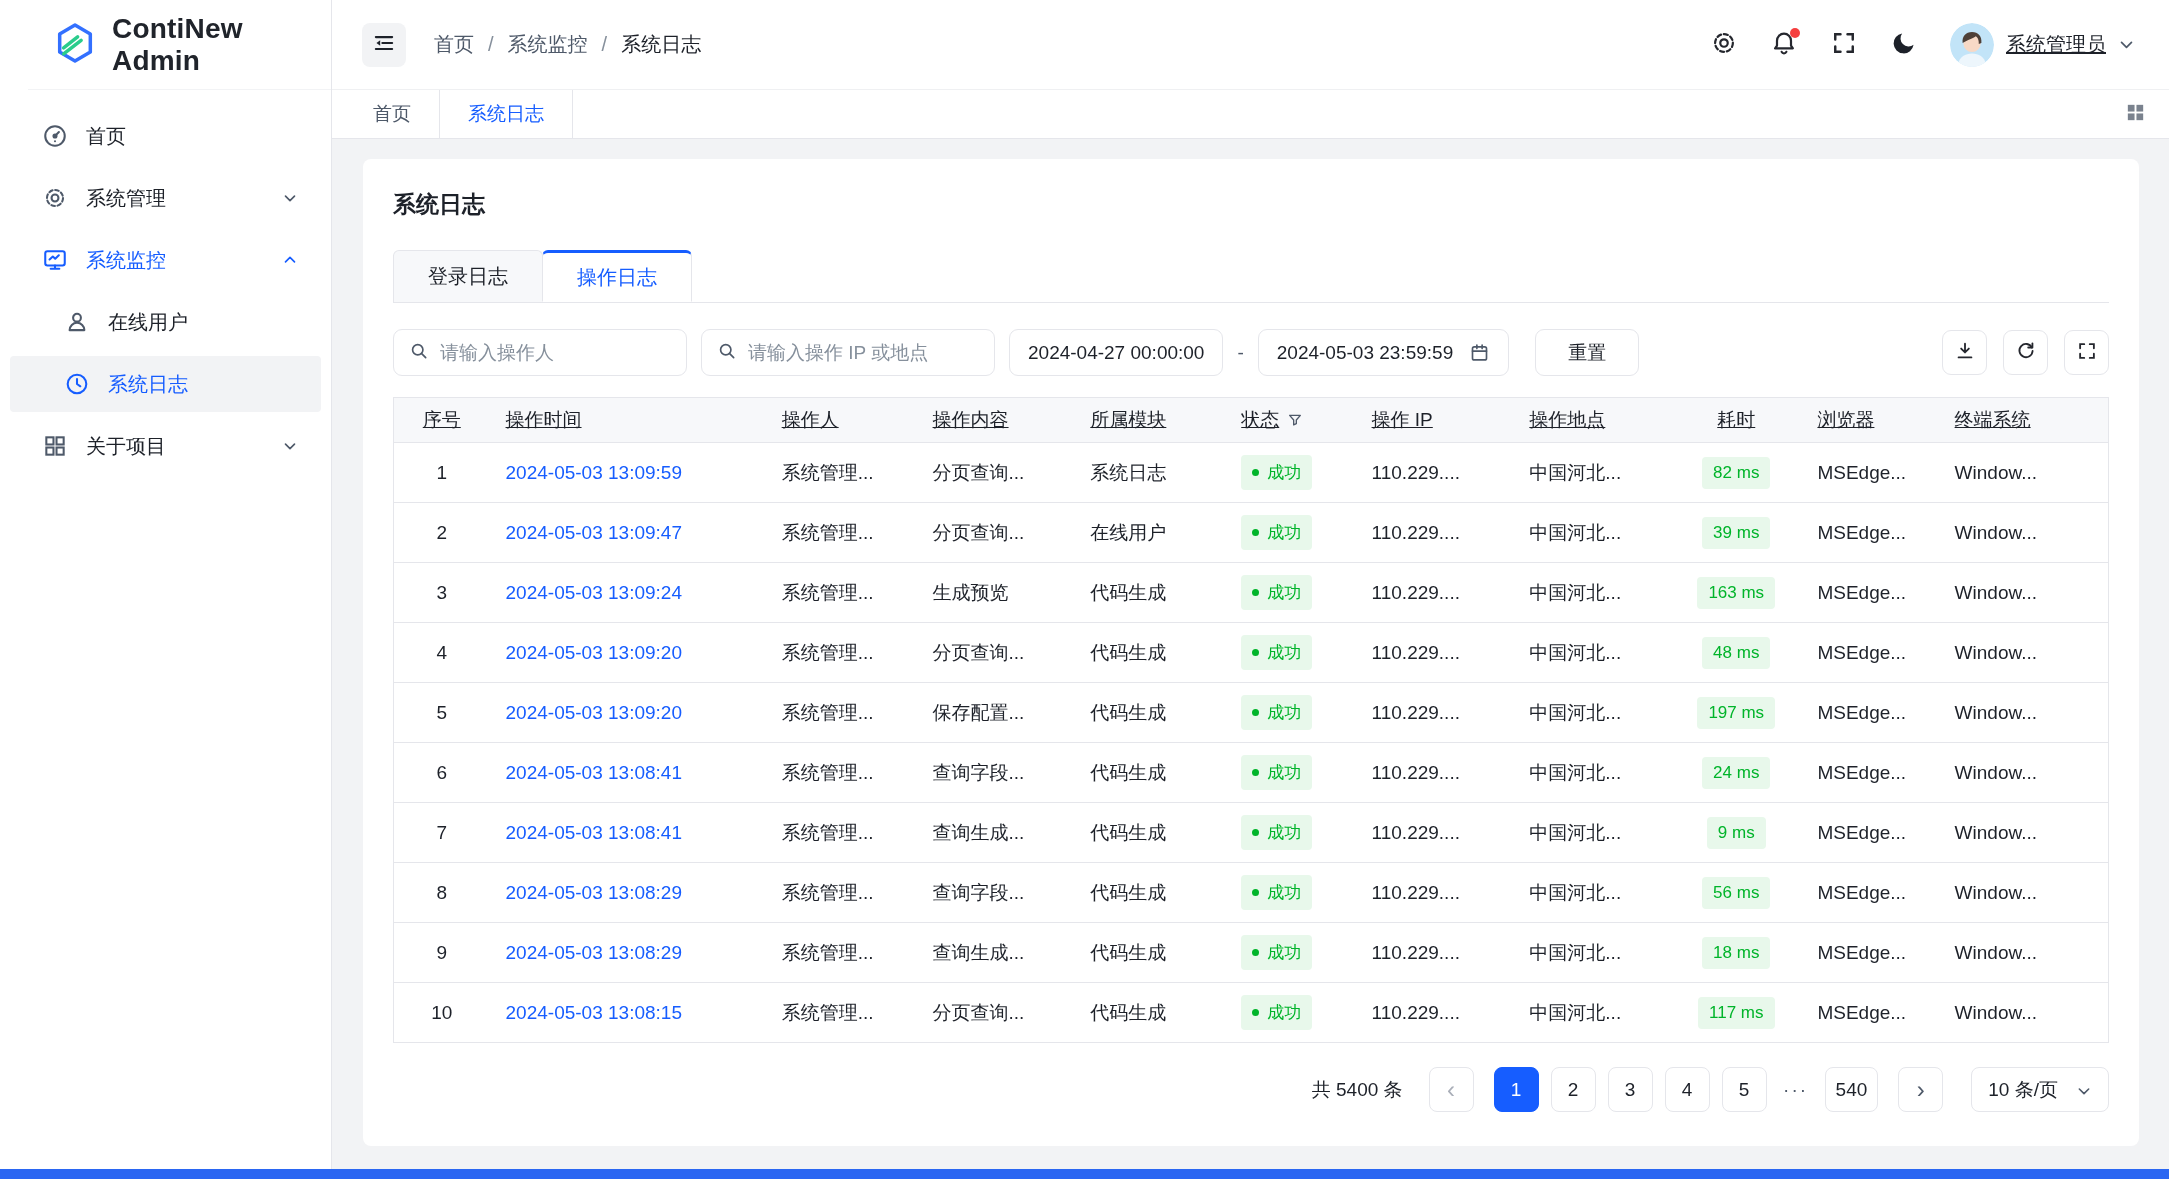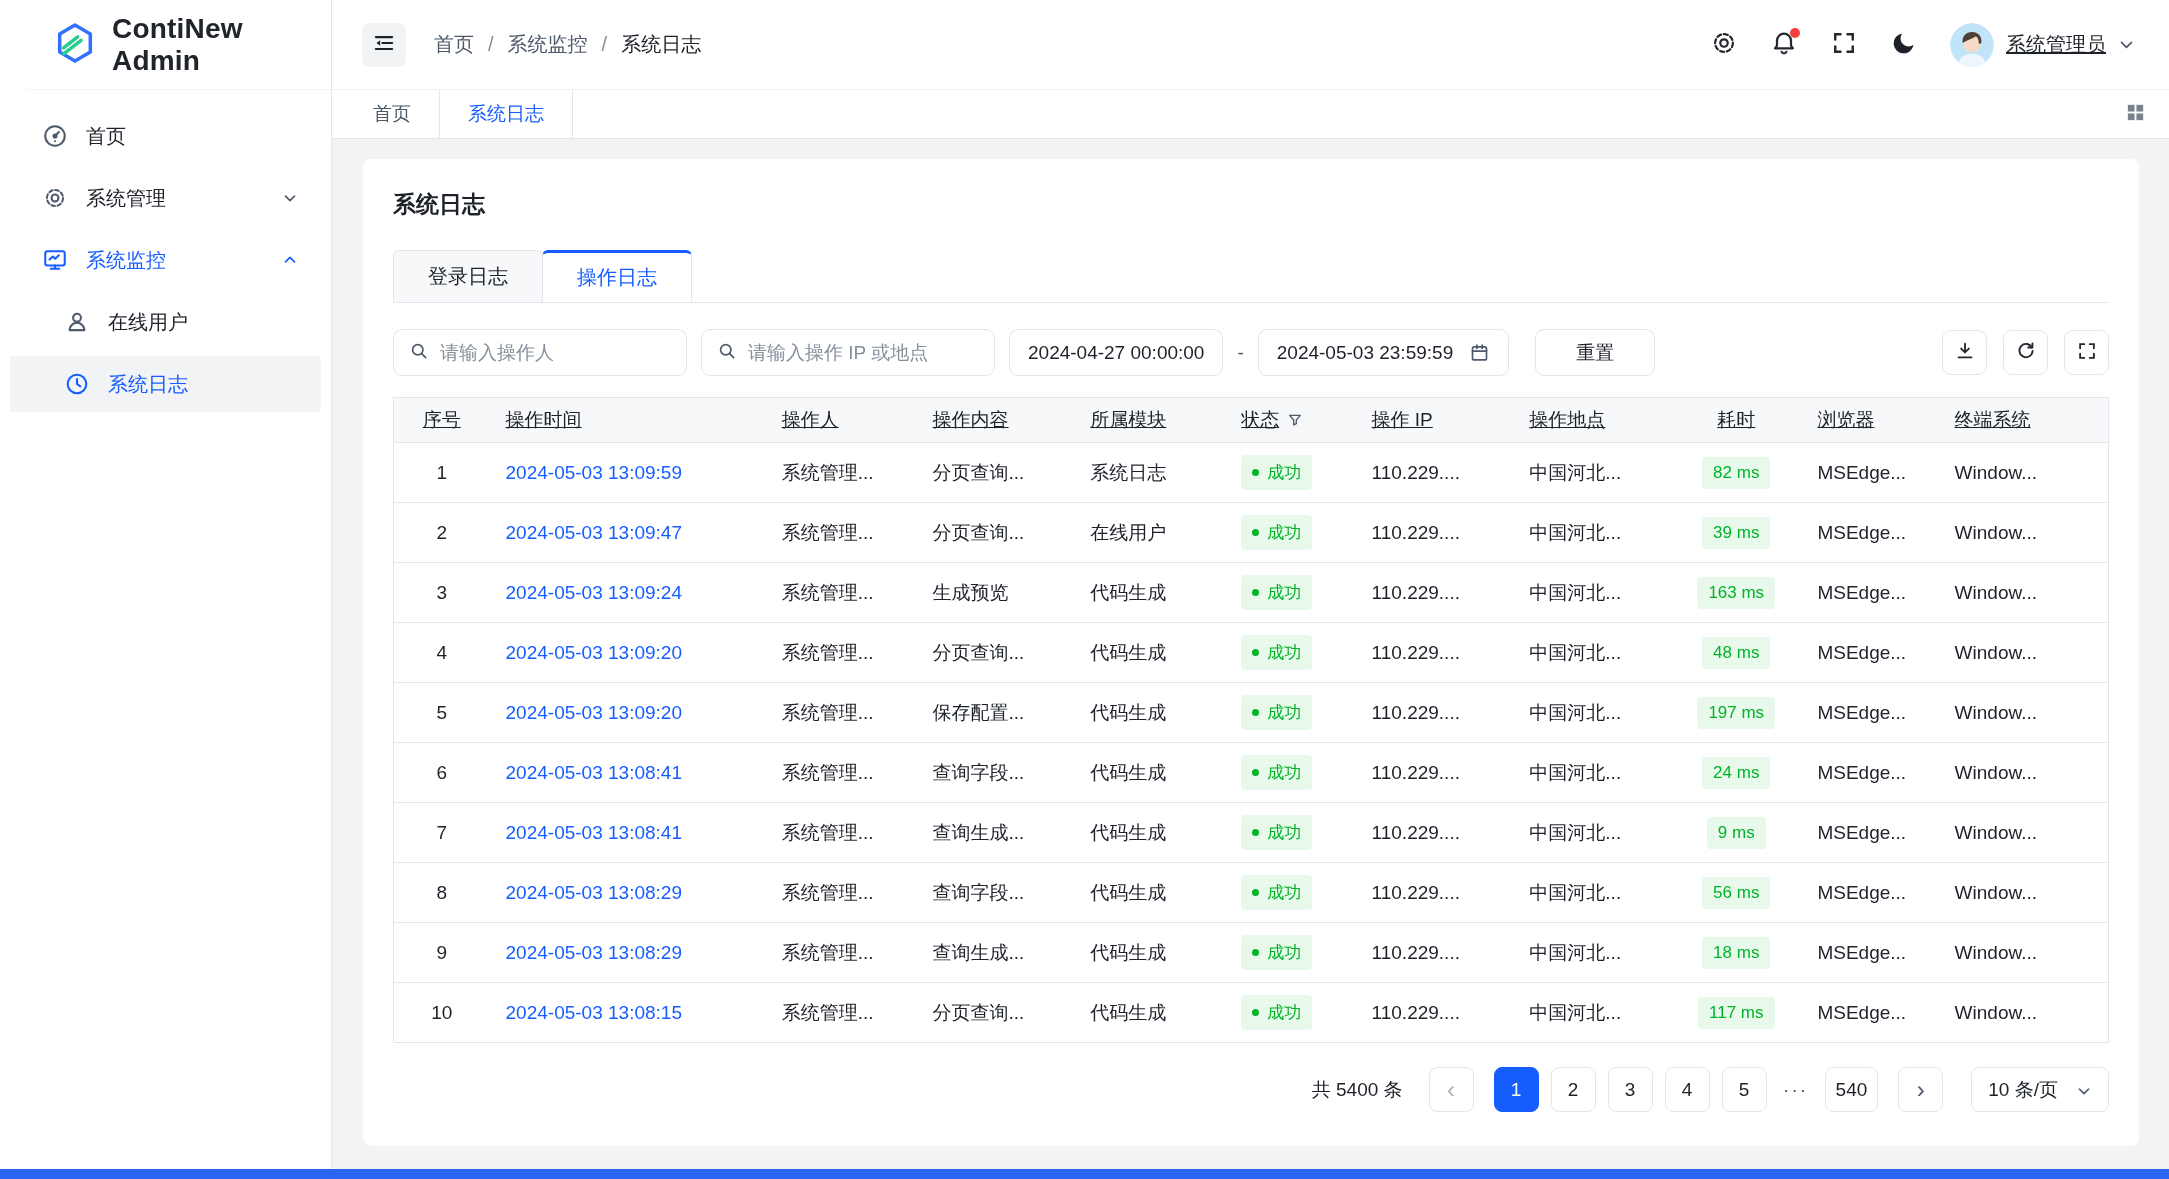--- a/index.html
+++ b/index.html
@@ -62,21 +62,21 @@
 
   
   .filter-row{margin-top:26px;display:flex;align-items:center;}
   .search-input{width:294px;height:47px;border:1px solid var(--border);border-radius:9px;display:flex;align-items:center;gap:11px;padding:0 15px;margin-right:14px;background:#fff;}
   .search-input svg{width:20px;height:20px;color:var(--text2);flex-shrink:0;}
   .search-input input{border:none;outline:none;flex:1;font-size:19px;color:var(--text);min-width:0;background:transparent;}
   .search-input input::placeholder{color:var(--text3);}
   .date-box{height:47px;border:1px solid var(--border);border-radius:9px;display:flex;align-items:center;padding:0 18px;font-size:19px;color:var(--text);background:#fff;cursor:pointer;}
   .date-box .cal{width:21px;height:21px;color:var(--text2);margin-left:16px;}
   .date-sep{margin:0 14px;color:var(--text2);font-size:19px;}
-  .reset-btn{margin-left:26px;height:47px;padding:0 40px;font-size:19px;color:var(--text);background:#fff;border:1px solid var(--border);border-radius:9px;cursor:pointer;}
+  .reset-btn{margin-left:26px;height:47px;padding:0 32px;font-size:19px;color:var(--text);background:#fff;border:1px solid var(--border);border-radius:9px;cursor:pointer;}
   .toolbar-right{margin-left:auto;display:flex;gap:16px;}
   .tool-btn{width:45px;height:45px;border:1px solid var(--border);border-radius:9px;background:#fff;display:flex;align-items:center;justify-content:center;color:#25272e;cursor:pointer;}
   .tool-btn svg{width:22px;height:22px;}
 
   
   table{margin-top:21px;width:100%;border-collapse:collapse;border:1px solid var(--border);table-layout:fixed;}
   thead th{background:var(--thead-bg);height:45px;font-size:19px;font-weight:500;color:var(--text);text-align:left;padding-left:16px;white-space:nowrap;text-decoration:underline;}
   th.c-no,td.c-no{text-align:center;padding-left:0;}
   th.c-dur,td.c-dur{text-align:center;padding-left:0;}
   tbody td{height:60px;border-top:1px solid var(--border);font-size:19px;color:var(--text);padding-left:16px;white-space:nowrap;overflow:hidden;}
@@ -167,20 +167,36 @@
         <span>在线用户</span>
       </div>
       <div class="nav-item child selected">
         <span class="nicon">
           <svg viewBox="0 0 24 24" fill="none" stroke="currentColor" stroke-width="1.9" stroke-linecap="round" stroke-linejoin="round">
               <circle cx="12" cy="12" r="8.6"></circle>
               <path d="M12 7.4V12l3.1 2.1"></path>
             </svg>
         </span>
         <span>系统日志</span>
+      </div>
+      <div class="nav-item">
+        <span class="nicon">
+          <svg viewBox="0 0 24 24" fill="none" stroke="currentColor" stroke-width="1.9">
+              <rect x="4" y="4" width="6.6" height="6.6"></rect>
+              <rect x="13.4" y="4" width="6.6" height="6.6"></rect>
+              <rect x="4" y="13.4" width="6.6" height="6.6"></rect>
+              <rect x="13.4" y="13.4" width="6.6" height="6.6"></rect>
+            </svg>
+        </span>
+        <span>关于项目</span>
+        <span class="chev">
+          <svg viewBox="0 0 24 24" fill="none" stroke="currentColor" stroke-width="2.2" stroke-linecap="round" stroke-linejoin="round">
+              <polyline points="6,9.5 12,15.5 18,9.5"></polyline>
+            </svg>
+        </span>
       </div>
     </nav>
   </aside>
 
   <div class="main-col">
 
     <header class="topbar">
       <button class="collapse-btn">
         <span>
           <svg viewBox="0 0 24 24" fill="none" stroke="currentColor" stroke-width="2" stroke-linecap="round">

